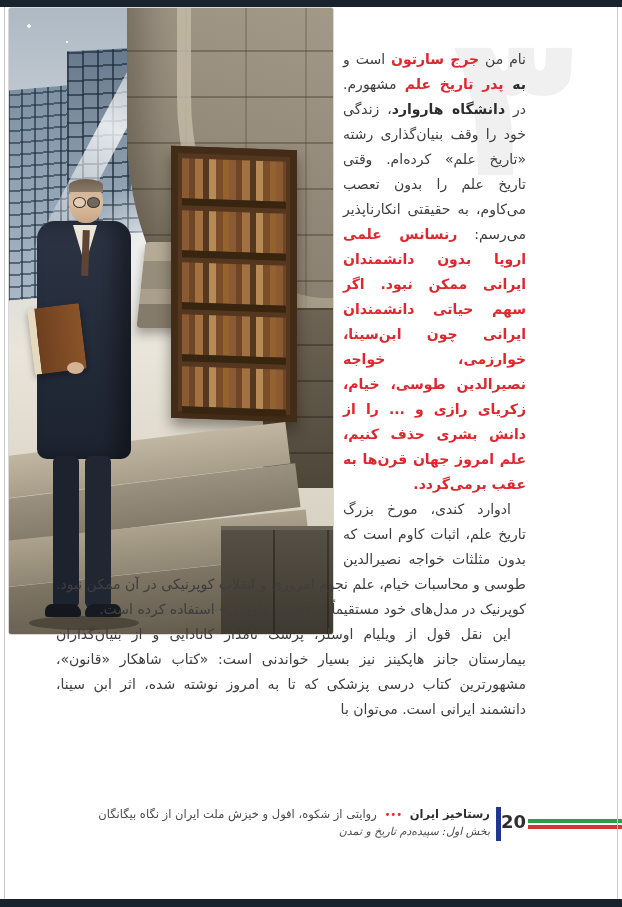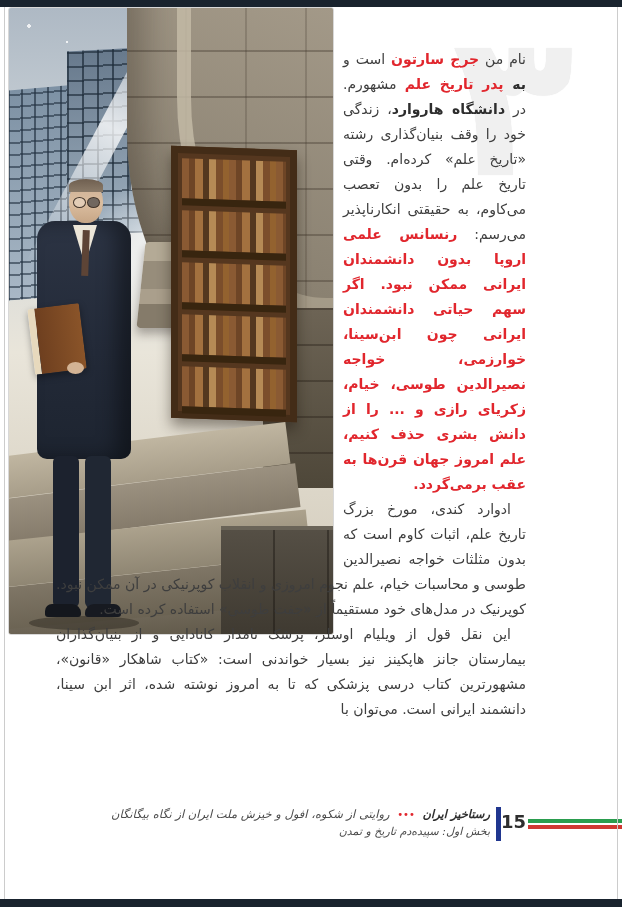--- a/index.html
+++ b/index.html
@@ -109,21 +109,21 @@
   .img-spacer{float:left;width:287px;height:525px;}
   .para{margin:0;padding:0;}
   .para.indent{text-indent:15px;}
   .r-n{color:var(--body);}
   .r-b{font-weight:bold;color:#2d2d2d;}
   .r-rb{font-weight:bold;color:var(--red);}
 
   
   .footer{position:absolute;left:0;right:0;top:804px;height:44px;z-index:4;}
   .f-text{position:absolute;right:132px;top:2px;direction:rtl;text-align:right;white-space:nowrap;}
-  .f-line1{font-size:11.5px;line-height:17px;color:#4b4b4b;font-style:italic;}
+  .f-line1{font-size:11.5px;line-height:17px;color:#4b4b4b;}
   .f-title{font-weight:bold;color:#2f2f2f;}
   .f-dots{color:var(--red);margin:0 4px;font-size:10px;letter-spacing:1px;}
   .f-line2{font-size:11px;line-height:17px;color:#4b4b4b;font-style:italic;}
   .f-rule{position:absolute;right:121px;top:3px;width:5px;height:34px;background:var(--fblue);}
   .f-num{position:absolute;right:96px;top:7px;font-size:18px;font-weight:bold;color:#2e2e2e;}
   .f-flag{position:absolute;right:0;top:15px;width:94px;}
   .stripe{height:4px;}
   .stripe.green{background:var(--fgreen);margin-bottom:2px;}
   .stripe.red{background:var(--fred);}
 </style>
@@ -189,21 +189,21 @@
   <div class="footer">
     <div class="f-text">
       <div class="f-line1">
         <span class="f-title">رستاخیز ایران</span>
         <span class="f-dots">•••</span>
         <span class="f-sub">روایتی از شکوه، افول و خیزش ملت ایران از نگاه بیگانگان</span>
       </div>
       <div class="f-line2">بخش اول: سپیده‌دم تاریخ و تمدن</div>
     </div>
     <div class="f-rule"></div>
-    <div class="f-num">15</div>
+    <div class="f-num">20</div>
     <div class="f-flag">
       <div class="stripe green"></div>
       <div class="stripe red"></div>
     </div>
   </div>
 
   <div class="bar bar-bottom"></div>
 </div>
 
 </body></html>

